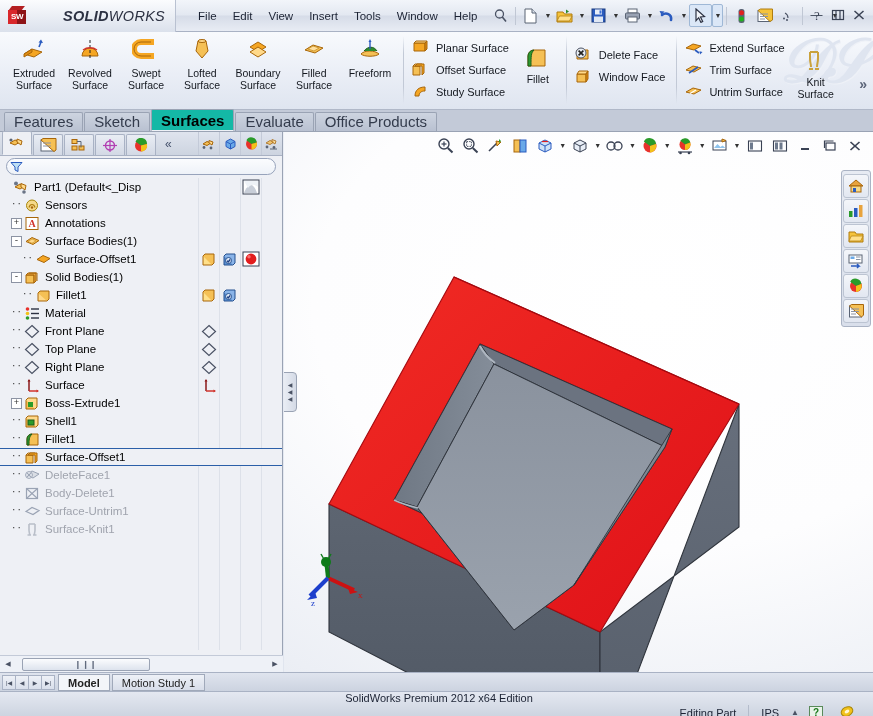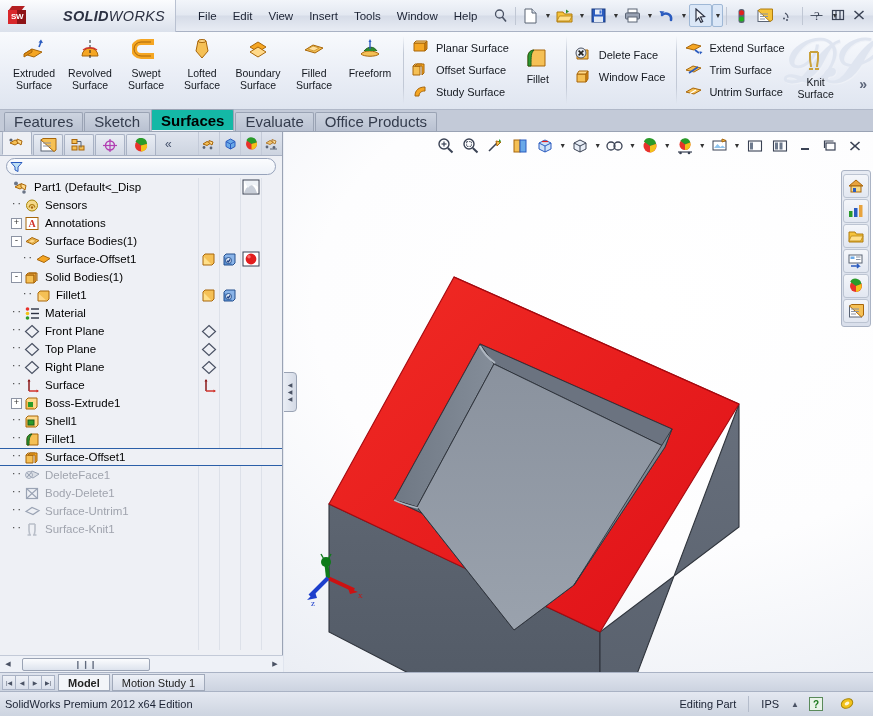--- a/index.html
+++ b/index.html
@@ -170,21 +170,21 @@
   .nav-a{ width:14px; height:15px; display:flex; align-items:center; justify-content:center;
     background:linear-gradient(#eef1f7,#d9dfeb); border:1px solid #a9b2c4; margin-right:-1px;
     font-size:6px; color:#4a5264; }
   .btab{ height:17px; line-height:16px; padding:0 9px; font-size:11px;
      background:linear-gradient(#eef1f7,#d7dde9); border:1px solid #a0a9ba;
      margin-right:2px; color:#222; }
   .btab.active{ background:#f3f5f9; font-weight:bold; }
 
   .statusbar{ position:absolute; left:0; bottom:0; width:873px; height:25px;
      background:linear-gradient(#e4e8f1,#cdd4e0); border-top:1px solid #a9b2c4;
-     display:flex; align-items:center; font-size:11px; color:#1b2233; }
+     display:flex; align-items:center; font-size:11px; color:#1b2233;flex-direction:column; }
   .sb-left{ padding-left:5px; }
   .sb-right{ margin-left:auto; display:flex; align-items:center; padding-right:8px; }
   .sb-item{ padding:0 12px; }
   .sb-div{ width:1px; height:16px; background:#b4bccb; }
 </style>
 </head>
 <body>
 
 <div id="app">
 

